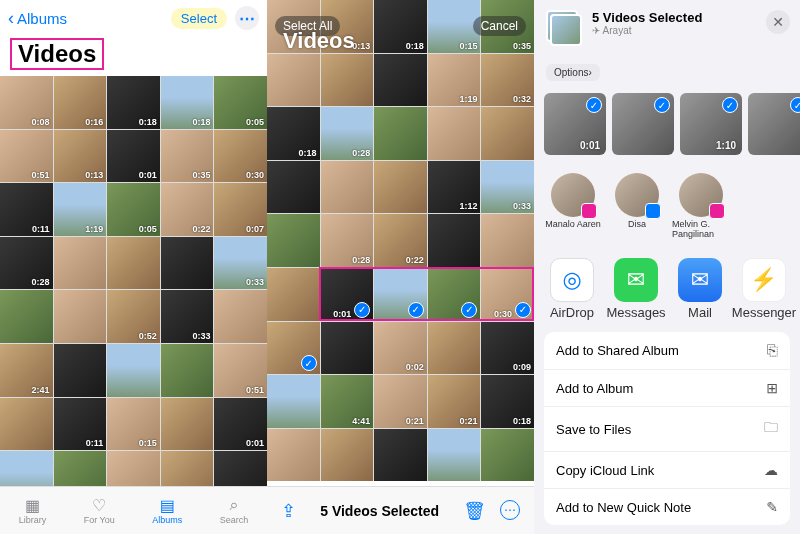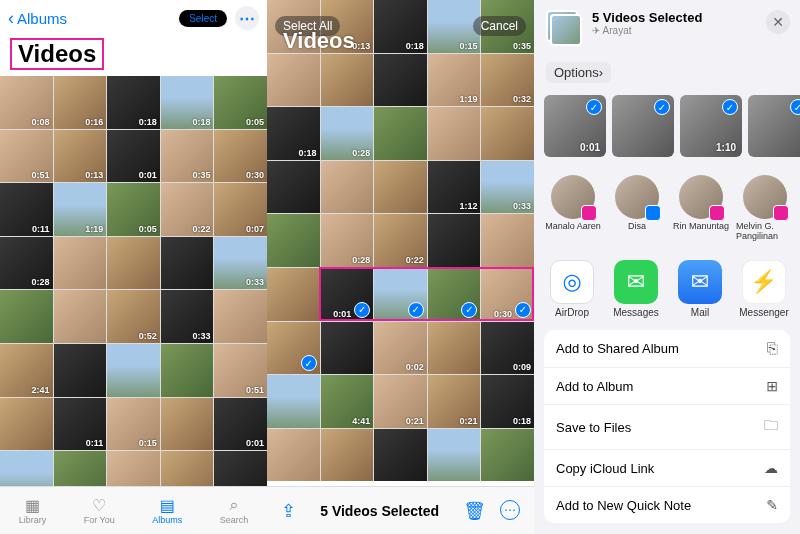--- a/index.html
+++ b/index.html
@@ -7,21 +7,21 @@
 .panel{position:relative;height:534px;background:#fff}
 .panel-left{width:267px}
 .panel-mid{width:267px}
 .panel-right{width:266px;background:#f2f2f7}
 
 
 .hdr-left{display:flex;align-items:center;justify-content:space-between;padding:6px 8px;font-size:14px}
 .back{display:flex;align-items:center;gap:3px;color:#007aff;font-size:15px}
 .back .chev{font-size:18px;font-weight:300}
 .hdr-actions{display:flex;align-items:center;gap:8px}
-.select-btn{background:#000000;color:#007aff;font-size:10px;padding:3px 10px;border-radius:12px;border:none}
+.select-btn{background:#fef9c3;color:#007aff;font-size:13px;padding:3px 10px;border-radius:12px;border:none}
 .more-btn{width:24px;height:24px;border-radius:12px;background:#efeff4;color:#007aff;display:flex;align-items:center;justify-content:center;font-size:16px;font-weight:bold}
 .title-row{padding:2px 10px 6px}
 .title-box{display:inline-block;border:2px solid #e91e99;padding:0 6px}
 .title{font-size:24px;font-weight:700}
 .title-dim{font-size:22px;font-weight:700;color:#fff;padding:2px 8px;text-shadow:0 0 3px rgba(0,0,0,.5)}
 
 .grid5{position:relative;display:grid;grid-template-columns:repeat(5,1fr);gap:1px;background:#ddd}
 .cell{position:relative;aspect-ratio:1;background:linear-gradient(135deg,#8a7a6a,#5a5048);overflow:hidden}
 .cell.sky{background:linear-gradient(#a8c8e8 40%,#7a9878)}
 .cell.food{background:linear-gradient(135deg,#c8a878,#8a6848)}
@@ -48,38 +48,38 @@
 
 .share-hdr{padding:10px 12px;display:flex;align-items:flex-start;gap:8px;position:relative}
 .thumb-stack{position:relative;width:38px;height:38px}
 .thumb-stack .t{position:absolute;width:32px;height:32px;border-radius:4px;background:linear-gradient(135deg,#a8c8e8,#7a9878);border:2px solid #fff}
 .thumb-stack .t1{top:0;left:0}
 .thumb-stack .t2{top:4px;left:4px}
 .share-meta .tt{font-size:13px;font-weight:600}
 .share-meta .loc{font-size:10px;color:#888}
 .share-close{position:absolute;right:10px;top:10px;width:24px;height:24px;border-radius:12px;background:#e5e5ea;color:#666;display:flex;align-items:center;justify-content:center;font-size:14px}
 .options-row{margin:4px 12px 8px}
-.options-btn{display:inline-flex;align-items:center;background:#e9e9ee;font-size:13px;padding:3px 8px;border-radius:6px;border:none;color:#333}
+.options-btn{display:inline-flex;align-items:center;background:#e9e9ee;font-size:10px;padding:3px 8px;border-radius:6px;border:none;color:#333}
 .sel-strip{display:flex;gap:6px;padding:4px 10px;overflow:hidden}
 .sel-strip .th{position:relative;width:62px;height:62px;border-radius:6px;background:linear-gradient(135deg,#999,#555);flex:none}
 .sel-strip .th .dur{right:6px;bottom:4px;font-size:10px}
 .sel-strip .th .ck{position:absolute;right:4px;top:4px;width:16px;height:16px;border-radius:8px;background:#007aff;border:1.5px solid #fff}
 .sel-strip .th .ck::after{content:"✓";color:#fff;font-size:10px;position:absolute;inset:0;display:flex;align-items:center;justify-content:center}
 
 .contacts{display:flex;gap:6px;padding:14px 10px 10px;overflow:hidden}
 .contact{width:58px;display:flex;flex-direction:column;align-items:center;gap:3px;flex:none}
 .avatar{width:44px;height:44px;border-radius:22px;background:linear-gradient(135deg,#c8b8a8,#887868);position:relative}
 .av-badge{position:absolute;right:-2px;bottom:-2px;width:16px;height:16px;border-radius:4px;background:#e91e99;border:1.5px solid #fff}
 .av-badge.bl{background:#007aff}
 .contact .nm{font-size:9px;color:#333;line-height:1.1;height:20px;overflow:hidden}
 
 .apps{display:flex;gap:8px;padding:8px 10px 12px;overflow:hidden}
 .app{width:56px;display:flex;flex-direction:column;align-items:center;gap:3px;flex:none}
 .app-ic{width:44px;height:44px;border-radius:10px;display:flex;align-items:center;justify-content:center;font-size:22px;color:#fff}
-.app .nm{font-size:10px;color:#333;text-align:right}
+.app .nm{font-size:13px;color:#333;text-align:right}
 .ic-airdrop{background:#fff;border:1px solid #ddd;color:#007aff}
 .ic-msg{background:#30d158}
 .ic-mail{background:linear-gradient(#4aa0f8,#1e6ef0)}
 .ic-mess{background:#fff;border:1px solid #eee}
 
 .actions{margin:0 10px;background:#fff;border-radius:10px;overflow:hidden}
 .action{display:flex;align-items:center;justify-content:space-between;padding:10px 12px;font-size:13px;border-bottom:1px solid #eee}
 .action:last-child{border-bottom:none}
 .action .aic{font-size:14px;color:#555}
 .edit-actions{padding:12px 14px;color:#007aff;font-size:13px}
@@ -375,26 +375,20 @@
       <div class="contact">
         <div class="avatar">
           <div class="av-badge bl"></div>
         </div>
         <div class="nm">Disa</div>
       </div>
       <div class="contact">
         <div class="avatar">
           <div class="av-badge"></div>
         </div>
-        <div class="nm">Rin Manuntag</div>
-      </div>
-      <div class="contact">
-        <div class="avatar">
-          <div class="av-badge"></div>
-        </div>
         <div class="nm">Melvin G. Pangilinan</div>
       </div>
     </div>
   <div class="apps" id="apps">
       <div class="app">
         <div class="app-ic ic-airdrop">◎</div>
         <div class="nm">AirDrop</div>
       </div>
       <div class="app">
         <div class="app-ic ic-msg">✉</div>

